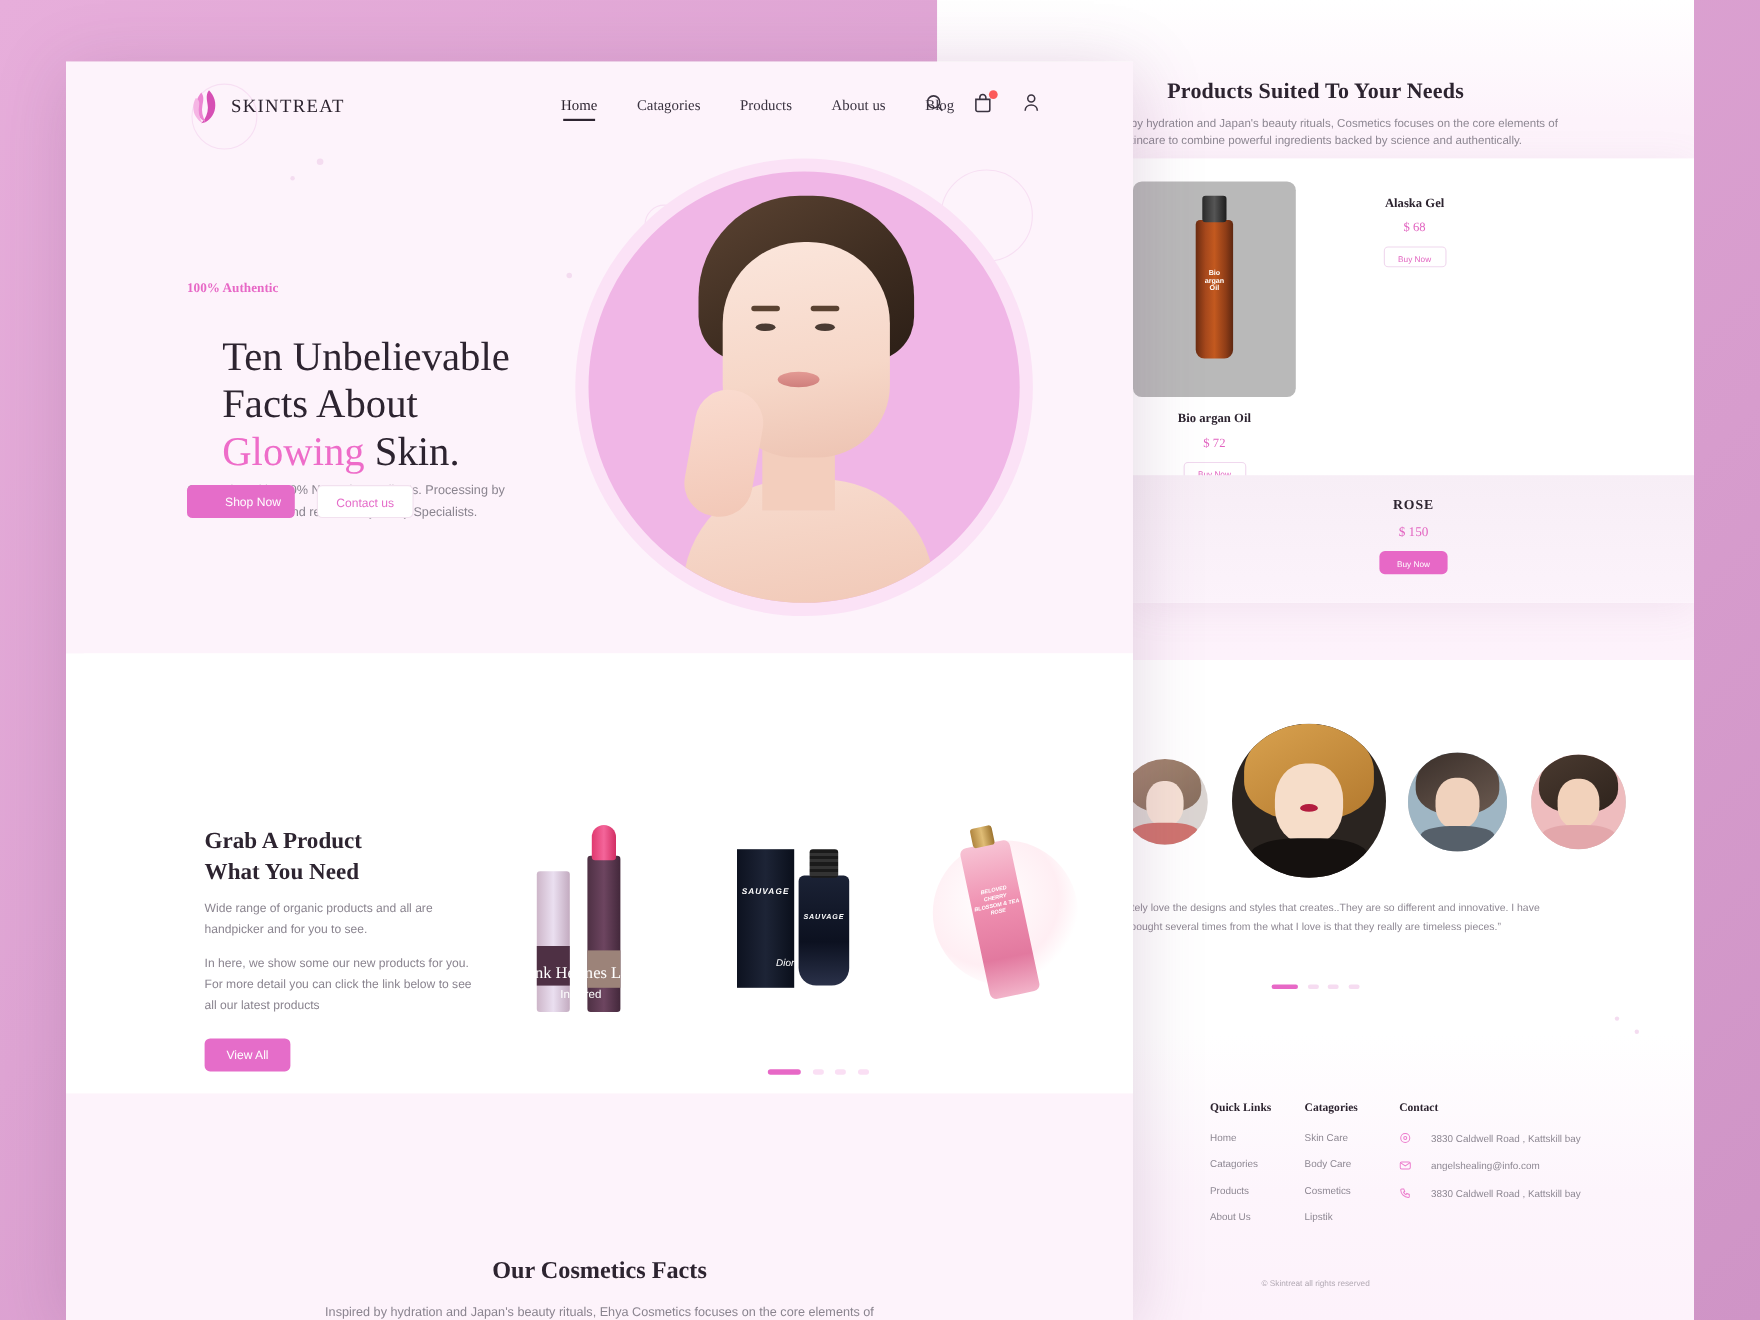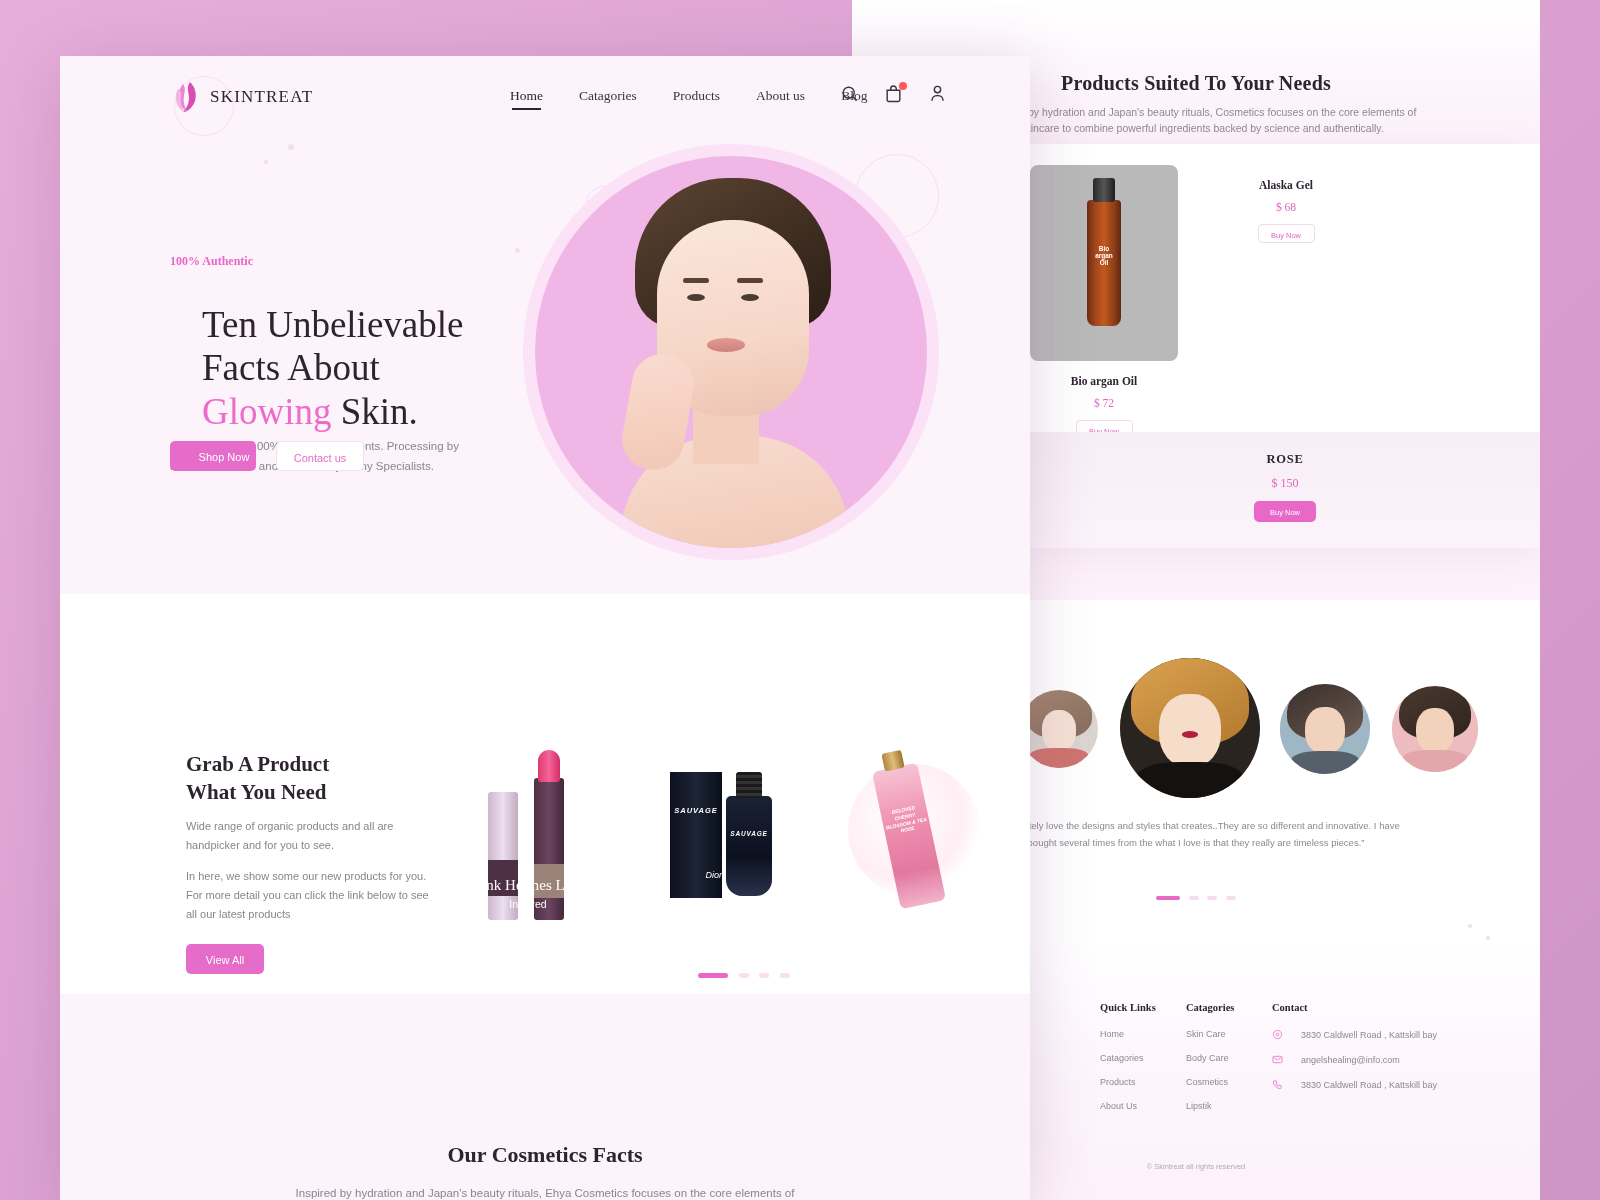--- a/index.html
+++ b/index.html
@@ -124,21 +124,21 @@
   .nav-icons{position:absolute;left:780px;top:28px;display:flex;gap:24px;align-items:center;}
   .ic{width:20px;height:20px;cursor:pointer;position:relative;}
   .cart-badge{position:absolute;right:-3px;top:-2px;width:8px;height:8px;border-radius:50%;background:#fc5a5a;}
 
   .hero-eyebrow{position:absolute;left:110px;top:198px;font-size:12px;font-weight:bold;color:#e768c6;}
   .hero-h1{position:absolute;left:110px;top:222px;width:440px;font-size:37px;line-height:1.18;
     font-weight:normal;color:#2d2430;margin-left:32px;}
   .hero-h1 em{font-style:normal;color:#ee6cc9;}
   .hero-p{position:absolute;left:110px;top:368px;width:290px;font-size:11.5px;line-height:1.75;color:#8a848f;}
   .hero-btns{position:absolute;left:110px;top:385px;display:flex;gap:20px;}
-  .btn-primary{width:86px;height:30px;line-height:30px;background:#e56dc9;border-radius:5px;color:#fff;
+  .btn-primary{width:98px;height:30px;line-height:30px;background:#e56dc9;border-radius:5px;color:#fff;
     font-size:11px;text-align:center;border:none;cursor:pointer;padding-left:28px;}
   .btn-ghost{width:88px;height:30px;line-height:30px;background:#fff;border:1px solid #f2e1ef;border-radius:5px;
     color:#e56dc9;font-size:11px;text-align:center;cursor:pointer;}
   .hero-circle{
     position:absolute;left:463px;top:88px;width:392px;height:392px;border-radius:50%;
     background:#f0b6e6;border:12px solid #fbe2f6;overflow:hidden;
   }
   .hero-face{position:absolute;left:48px;top:22px;width:300px;height:380px;}
 
   

